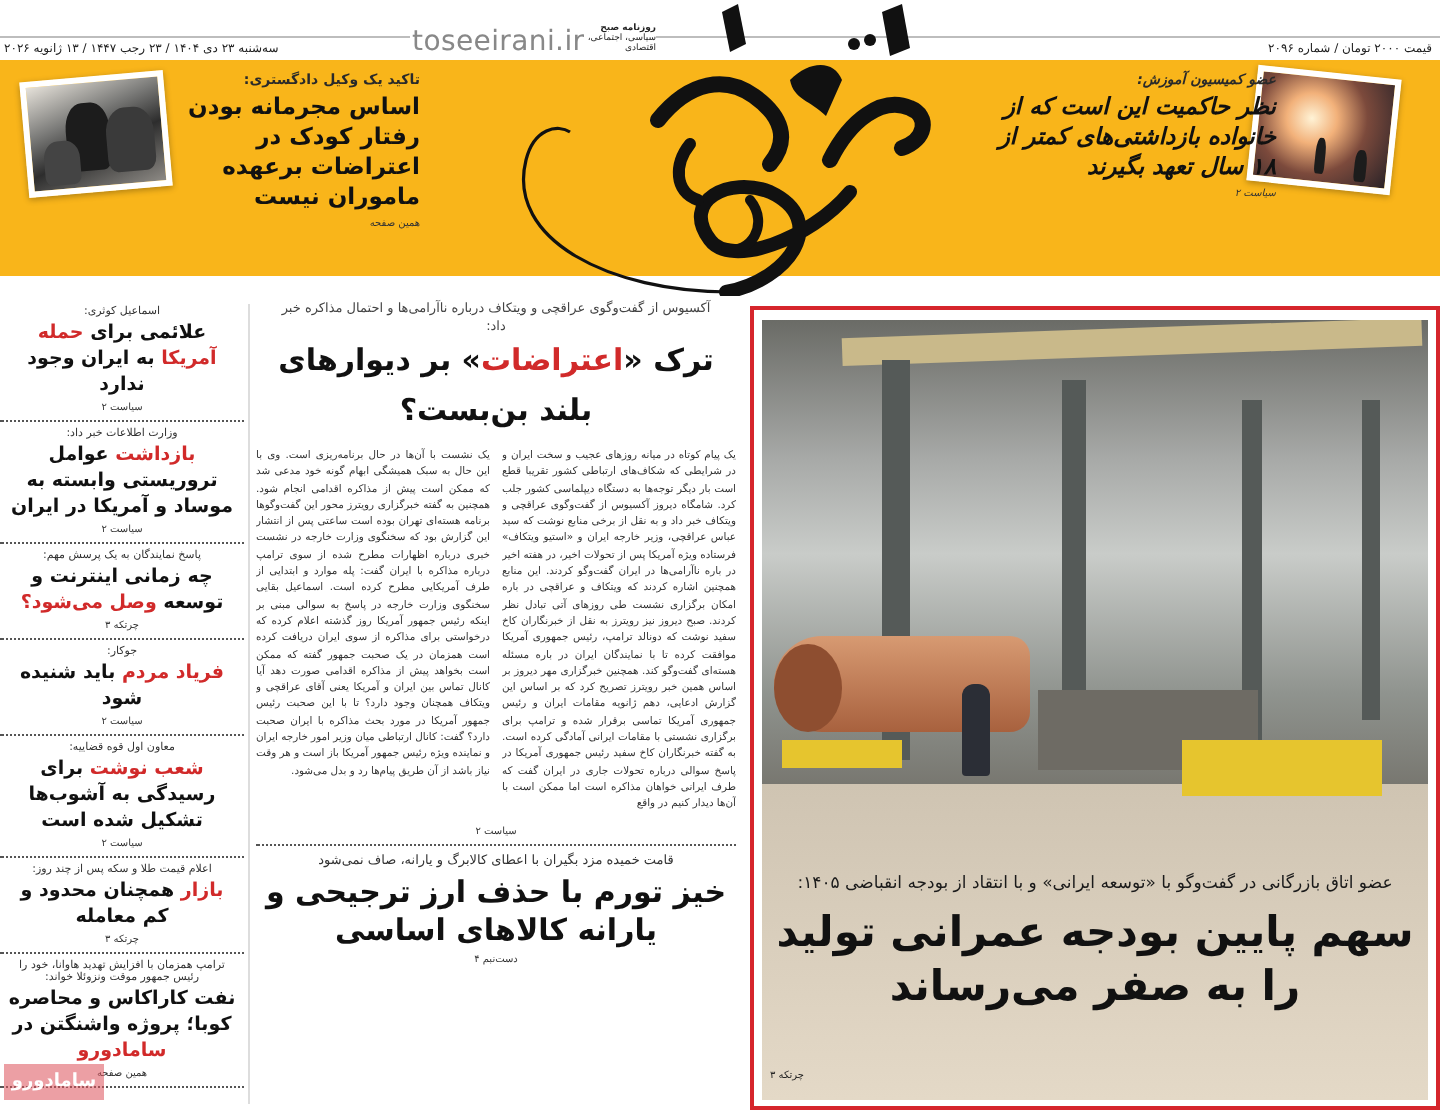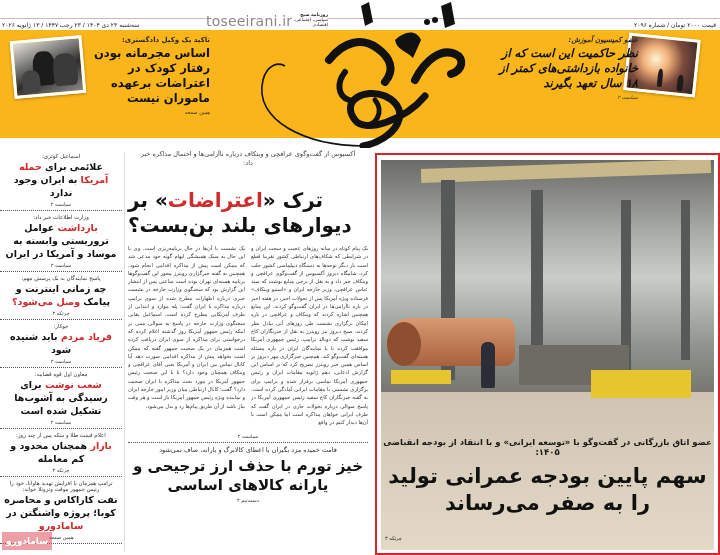--- a/index.html
+++ b/index.html
@@ -45,21 +45,21 @@
     .lc-item .h .red { color: #d12a2a; }
     .lc-item .r { font-size: 5px; color: #333; margin-top: 2px; }
     .lc-item:last-child { border-bottom: none; }
     .watermark { position: absolute; left: 2px; top: 382px; width: 50px; height: 18px; background: rgba(220,80,90,.55); color: #fff; font-size: 9px; font-weight: bold; text-align: center; line-height: 18px; }
 
     .vsep { position: absolute; top: 152px; left: 124px; width: 1px; height: 400px; background: #ddd; }
 
     
     .center { position: absolute; top: 148px; left: 128px; width: 240px; height: 407px; }
     .c-kicker { text-align: center; font-size: 6.5px; color: #444; line-height: 9px; padding: 2px 12px 0; }
-    .c-head { text-align: left; font-size: 20px; font-weight: bold; line-height: 25px; margin-top: 20px; color: #111; }
+    .c-head { text-align: center; font-size: 15px; font-weight: bold; line-height: 25px; margin-top: 0; color: #111; }
     .c-head .red { color: #d12a2a; }
     .c-cols { display: flex; flex-direction: row; gap: 6px; margin-top: 6px; height: 186px; }
     .c-cols .col { flex: 1; font-size: 5.2px; line-height: 8.3px; color: #333; text-align: justify; overflow: hidden; }
     .c-ref { text-align: center; font-size: 5px; color: #333; margin-top: 3px; padding-bottom: 3px; border-bottom: 1px dotted #555; }
     .c2-kicker { text-align: center; font-size: 6.5px; color: #333; margin-top: 3px; }
     .c2-head { text-align: center; font-size: 15px; font-weight: bold; line-height: 19px; margin-top: 3px; }
     .c2-ref { text-align: center; font-size: 5px; color: #333; margin-top: 2px; }
 
     
     .main { position: absolute; top: 153px; left: 375px; width: 345px; height: 402px; border: 2px solid #d6252c; background: #fff; }
@@ -67,21 +67,21 @@
       background: linear-gradient(180deg, #6a6b66 0%, #a8aaa8 18%, #c9ccc9 30%, #8f938e 48%, #77766f 60%, #a49a8c 72%, #d9cfbf 82%, #e2d7c6 100%); }
     .img .beam { position: absolute; background: #555a58; }
     .img .crane { position: absolute; left: 40px; top: 4px; width: 290px; height: 14px; background: #c9b98a; transform: rotate(-2deg); }
     .img .tank { position: absolute; left: 6px; top: 158px; width: 128px; height: 48px; background: linear-gradient(180deg,#d79a72,#a8613e); border-radius: 24px 10px 10px 24px; }
     .img .tank-end { position: absolute; left: 6px; top: 162px; width: 34px; height: 44px; background: #8e4e30; border-radius: 50%; }
     .img .machine { position: absolute; left: 138px; top: 185px; width: 110px; height: 40px; background: #6e6b64; }
     .img .yellow { position: absolute; background: #e6c52e; }
     .img .worker { position: absolute; left: 100px; top: 182px; width: 14px; height: 46px; background: #2b2e36; border-radius: 6px 6px 2px 2px; }
     .img .floor { position: absolute; left: 0; top: 232px; width: 333px; height: 158px; background: linear-gradient(180deg,#cfc4b2,#e4d9c7); }
     .main .caption { position: absolute; left: 4px; right: 4px; top: 282px; text-align: center; }
-    .main .m-kicker { font-size: 8.5px; font-weight: bold; color: #1a1a1a; }
+    .main .m-kicker { font-size: 8.5px; font-weight: normal; color: #1a1a1a; }
     .main .m-head { font-size: 21px; font-weight: bold; line-height: 27px; color: #111; margin-top: 6px; }
     .main .m-ref { position: absolute; left: 8px; top: 380px; font-size: 5px; color: #222; }
   </style>
 </head>
 <body>
 
 <div class="topline">
   <div class="rule l"></div>
   <div class="rule r"></div>
   <div class="date">سه‌شنبه ۲۳ دی ۱۴۰۴ / ۲۳ رجب ۱۴۴۷ / ۱۳ ژانویه ۲۰۲۶</div>
@@ -141,21 +141,21 @@
     <div class="h"><span>علائمی برای </span><span class="red">حمله آمریکا</span><span> به ایران وجود ندارد</span></div>
     <div class="r">سیاست ۲</div>
   </div>
   <div class="lc-item">
     <div class="k">وزارت اطلاعات خبر داد:</div>
     <div class="h"><span></span><span class="red">بازداشت</span><span> عوامل تروریستی وابسته به موساد و آمریکا در ایران</span></div>
     <div class="r">سیاست ۲</div>
   </div>
   <div class="lc-item">
     <div class="k">پاسخ نمایندگان به یک پرسش مهم:</div>
-    <div class="h"><span>چه زمانی اینترنت و پیامک </span><span class="red">وصل می‌شود؟</span><span></span></div>
+    <div class="h"><span>چه زمانی اینترنت و توسعه </span><span class="red">وصل می‌شود؟</span><span></span></div>
     <div class="r">چرتکه ۳</div>
   </div>
   <div class="lc-item">
     <div class="k">جوکار:</div>
     <div class="h"><span class="red">فریاد مردم</span><span> باید شنیده شود</span></div>
     <div class="r">سیاست ۲</div>
   </div>
   <div class="lc-item">
     <div class="k">معاون اول قوه قضاییه:</div>
     <div class="h"><span class="red">شعب نوشت</span><span> برای رسیدگی به آشوب‌ها تشکیل شده است</span></div>

